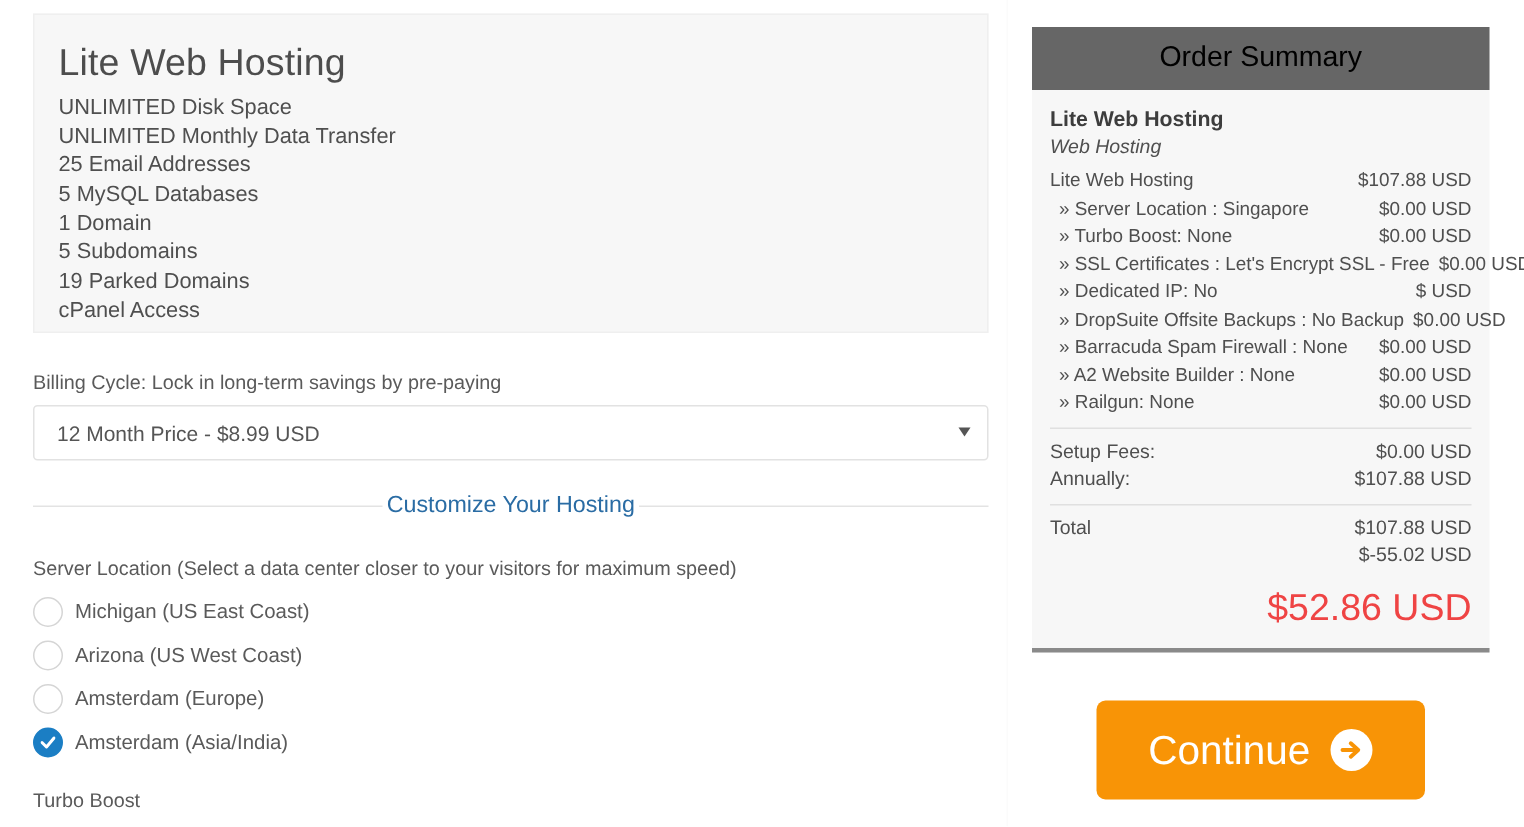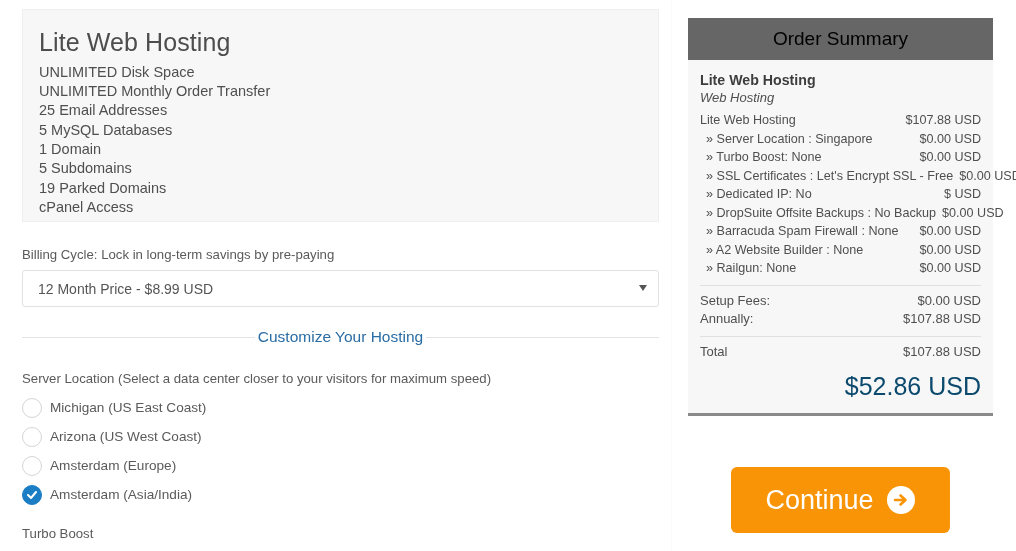--- a/index.html
+++ b/index.html
@@ -208,21 +208,21 @@
     height: 1px;
     background: #e0e0e0;
     margin: 7px 0 6px 0;
   }
   .sum-row.total-line {
     font-size: 13px;
   }
   #grand-total {
     text-align: right;
     font-size: 25px;
-    color: #0c4a6e;
+    color: #ef4444;
     line-height: 30px;
     margin-top: 10px;
     font-weight: 400;
   }
   #promo-line {
     text-align: right;
     font-size: 13px;
     color: #4f4f4f;
     margin-top: 1px;
     line-height: 17px;
@@ -254,21 +254,21 @@
 <body>
 
 <div id="page">
 
   <div id="left-col">
 
     <div id="plan-box">
       <div id="plan-title">Lite Web Hosting</div>
       <div id="plan-features">
           <div class="plan-feature">UNLIMITED Disk Space</div>
-          <div class="plan-feature">UNLIMITED Monthly Order Transfer</div>
+          <div class="plan-feature">UNLIMITED Monthly Data Transfer</div>
           <div class="plan-feature">25 Email Addresses</div>
           <div class="plan-feature">5 MySQL Databases</div>
           <div class="plan-feature">1 Domain</div>
           <div class="plan-feature">5 Subdomains</div>
           <div class="plan-feature">19 Parked Domains</div>
           <div class="plan-feature">cPanel Access</div>
         </div>
     </div>
 
     <div id="billing-label">Billing Cycle: Lock in long-term savings by pre-paying</div>
@@ -373,20 +373,24 @@
             <span class="sum-price">$107.88 USD</span>
           </div>
         </div>
 
       <div class="sum-sep"></div>
 
       <div class="sum-row total-line">
         <span class="sum-name">Total</span>
         <span class="sum-price">$107.88 USD</span>
       </div>
+      <div class="sum-row total-line">
+        <span class="sum-name"></span>
+        <span class="sum-price">$-55.02 USD</span>
+      </div>
 
       <div id="grand-total">$52.86 USD</div>
     </div>
   </div>
 
   <button id="continue-button">
     <span id="continue-label">Continue</span>
     <svg id="continue-arrow-icon" width="30" height="30" viewBox="0 0 30 30">
       <circle cx="15" cy="15" r="14" fill="#ffffff"></circle>
       <path d="M9 15 H19 M14.5 10.5 L19.5 15 L14.5 19.5" stroke="#f89406" stroke-width="2.6" fill="none" stroke-linecap="round" stroke-linejoin="round"></path>

